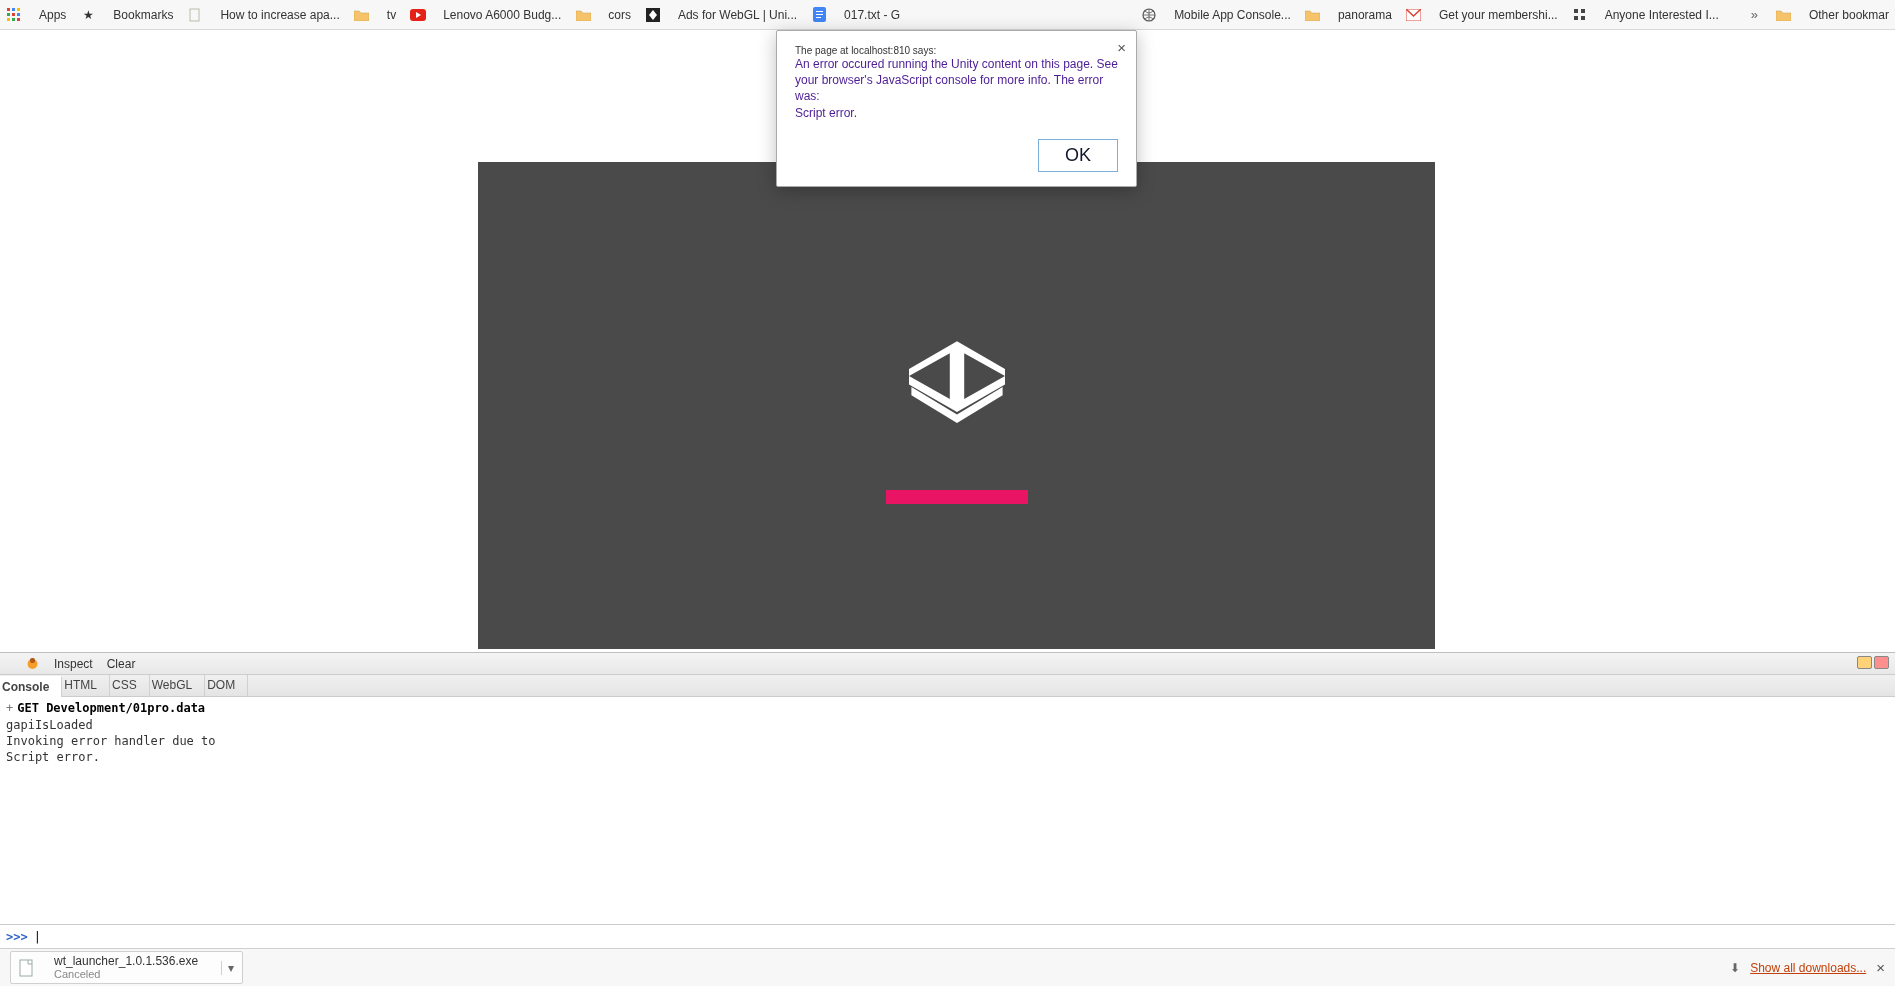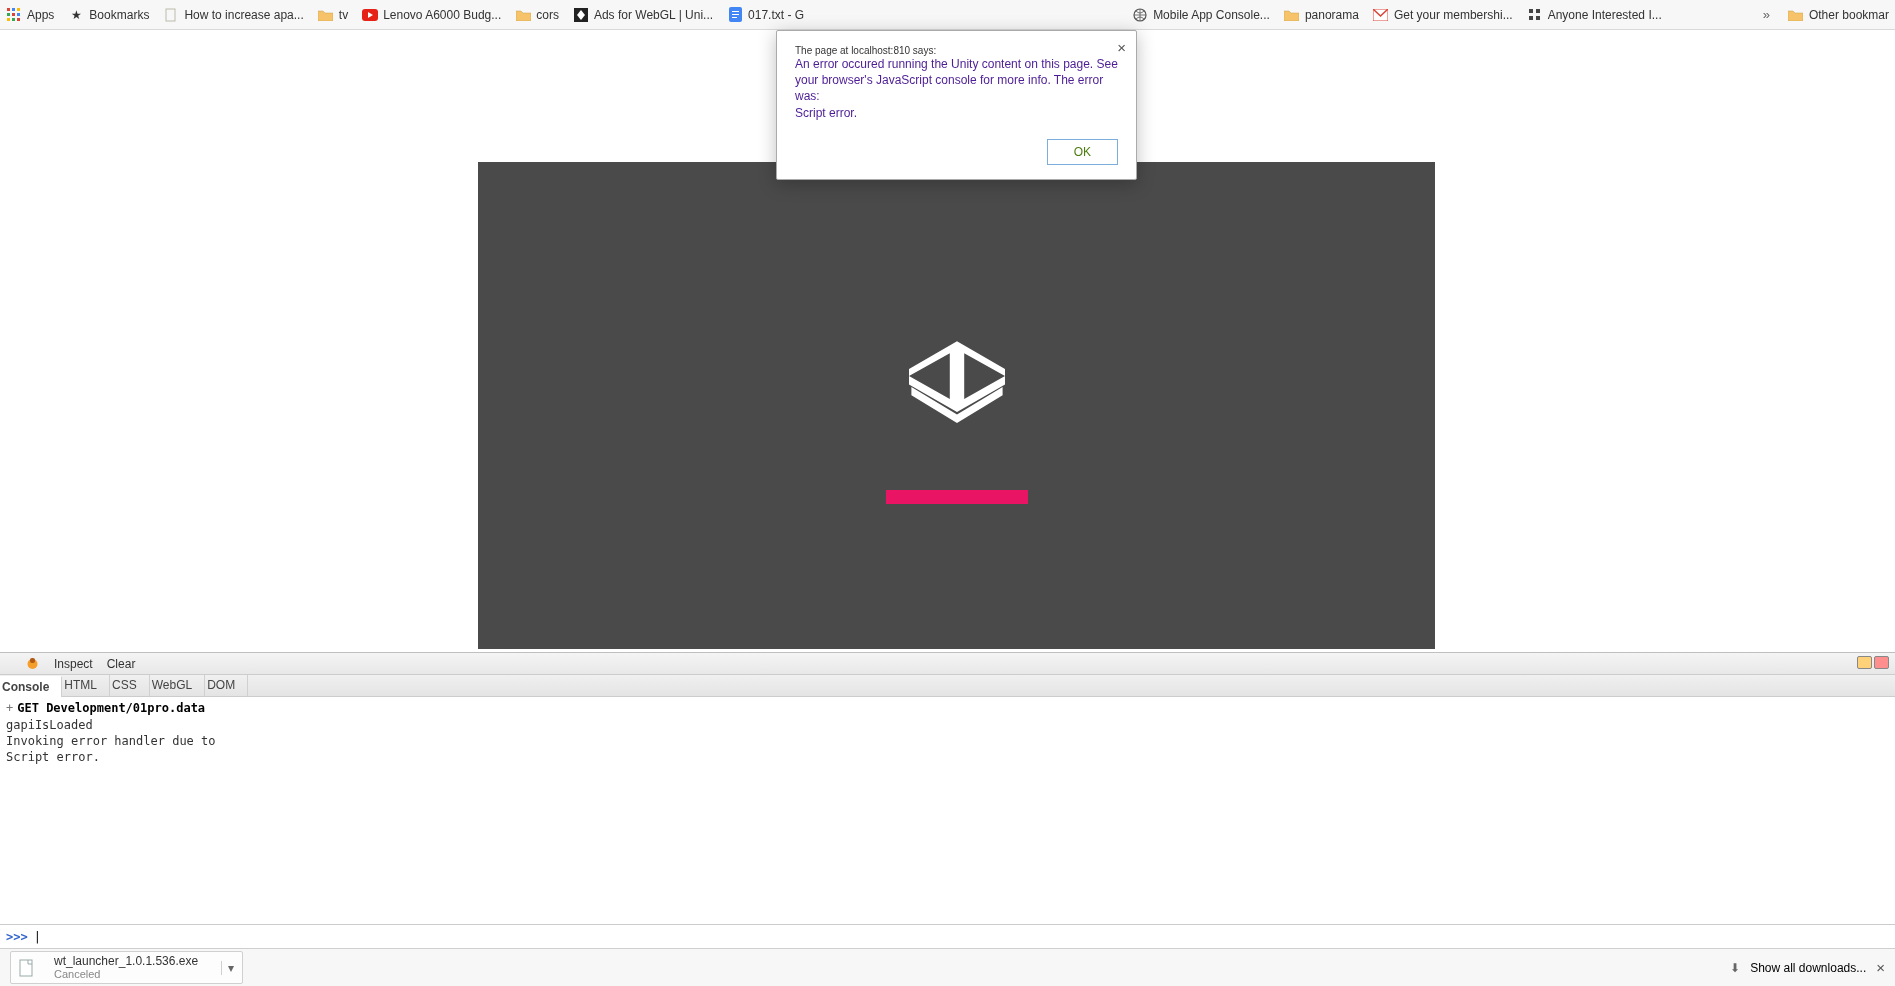--- a/index.html
+++ b/index.html
@@ -1,35 +1,35 @@
 <!DOCTYPE html>
 <html><head>
 <meta charset="utf-8">
 <style>
   * { box-sizing: border-box; margin: 0; padding: 0; }
   html, body { width: 1895px; height: 986px; font-family: Arial, Helvetica, sans-serif; background: #fff; overflow: hidden; }
   
   .bookmarks-bar { height: 30px; width: 100%; background: #f7f7f7; border-bottom: 1px solid #d9d9d9; display: flex; align-items: center; padding: 0 6px; font-size: 12px; color: #333; gap: 14px; }
-  .bm-item { display: flex; align-items: center; gap: 5px; white-space: nowrap; cursor: pointer; }
+  .bm-item { display: flex; align-items: center; gap: 17px; white-space: nowrap; cursor: pointer; }
   .bm-item .ico { width: 16px; height: 16px; display: inline-flex; align-items: center; justify-content: center; }
   .spacer { flex: 1 1 auto; }
   .chev { color: #666; font-size: 13px; padding: 0 4px; }
   .folder-ico svg, .ico svg { display: block; }
   
   .page-area { position: relative; width: 100%; height: 622px; background: #fff; }
   .unity-canvas { position: absolute; left: 478px; top: 132px; width: 957px; height: 487px; background: #4a4a4a; }
   .unity-logo { position: absolute; left: 50%; top: 50%; transform: translate(-50%,-58%); }
   .progress-bar { position: absolute; left: 50%; top: 50%; transform: translate(-50%, 84px); width: 142px; height: 14px; background: #e91464; }
   
   .alert-dialog { position: absolute; left: 776px; top: 0px; width: 361px; background: #fff; border: 1px solid #aaa; box-shadow: 0 4px 18px rgba(0,0,0,0.25); padding: 14px 18px 14px 18px; border-radius: 2px; }
   .alert-title { font-size: 10px; color: #333; padding-right: 20px; }
   .alert-close { position: absolute; top: 8px; right: 10px; font-size: 15px; color: #555; cursor: pointer; font-family: Arial; }
   .alert-body { font-size: 12px; color: #4c1d95; line-height: 1.35; margin-bottom: 18px; }
   .alert-actions { text-align: right; }
-  .alert-ok { background: #fff; border: 1px solid #7baedb; color: #4d7c0f; font-size: 12px; padding: 5px 26px; cursor: pointer; }
+  .alert-ok { background: #fff; border: 1px solid #7baedb; color: #0f172a; font-size: 18px; padding: 5px 26px; cursor: pointer; }
   
   .devtools { border-top: 1px solid #bfbfbf; background: #fff; display: flex; flex-direction: column; }
   .dt-toolbar { height: 22px; background: linear-gradient(#f4f4f4,#e8e8e8); border-bottom: 1px solid #ccc; display: flex; align-items: center; font-size: 12px; color: #333; gap: 14px; padding: 0 24px; position: relative; }
   .dt-bug { width:16px; height:16px; display:inline-flex; align-items:center; justify-content:center; }
   .dt-toolbar .link { cursor: pointer; }
   .dt-winbtns { position: absolute; right: 6px; top: 3px; display: flex; gap: 2px; }
   .dt-winbtns span { width: 15px; height: 13px; border: 1px solid #888; border-radius: 2px; display:inline-block; }
   .dt-min { background:#ffd27a; } .dt-close { background:#ff8f8f; }
   .dt-tabs { height: 22px; background: linear-gradient(#f0f0f0,#e4e4e4); border-bottom: 1px solid #ccc; display: flex; align-items: stretch; font-size: 12px; }
   .dt-tab { padding: 3px 12px 0 2px; color: #444; cursor: pointer; border-right: 1px solid #d0d0d0; }
@@ -41,21 +41,21 @@
   .dt-input-row { height: 24px; border-top: 1px solid #ccc; display: flex; align-items: center; font-family: monospace; font-size: 12px; padding: 0 6px; gap: 6px; background: #fff; }
   .dt-prompt { color: #36c; font-weight: bold; }
   .dt-caret::after { content: "|"; color:#000; }
   
   .downloads-bar { height: 38px; border-top: 1px solid #cfcfcf; background: #f7f7f7; display: flex; align-items: center; padding: 0 10px; font-size: 12px; color: #333; }
   .dl-item { display: flex; align-items: center; gap: 19px; border: 1px solid #d0d0d0; border-radius: 2px; padding: 3px 8px; background: #fdfdfd; }
   .dl-text { display: flex; flex-direction: column; line-height: 1.1; }
   .dl-status { color: #888; font-size: 11px; }
   .dl-chev { border-left: 1px solid #d0d0d0; padding-left: 6px; margin-left: 4px; color:#666; }
   .dl-right { margin-left: auto; display: flex; align-items: center; gap: 10px; }
-  .dl-show { color: #000000; cursor: pointer; }
+  .dl-show { color: #c2410c; text-decoration: underline; cursor: pointer; }
   .dl-x { color:#555; cursor:pointer; font-size:15px; }
 </style>
 </head>
 <body>
 
 <div class="bookmarks-bar">
   <div class="bm-item">
     <span class="ico">
         <svg width="14" height="14">
           <rect x="0" y="0" width="3" height="3" fill="#da4336"></rect>

